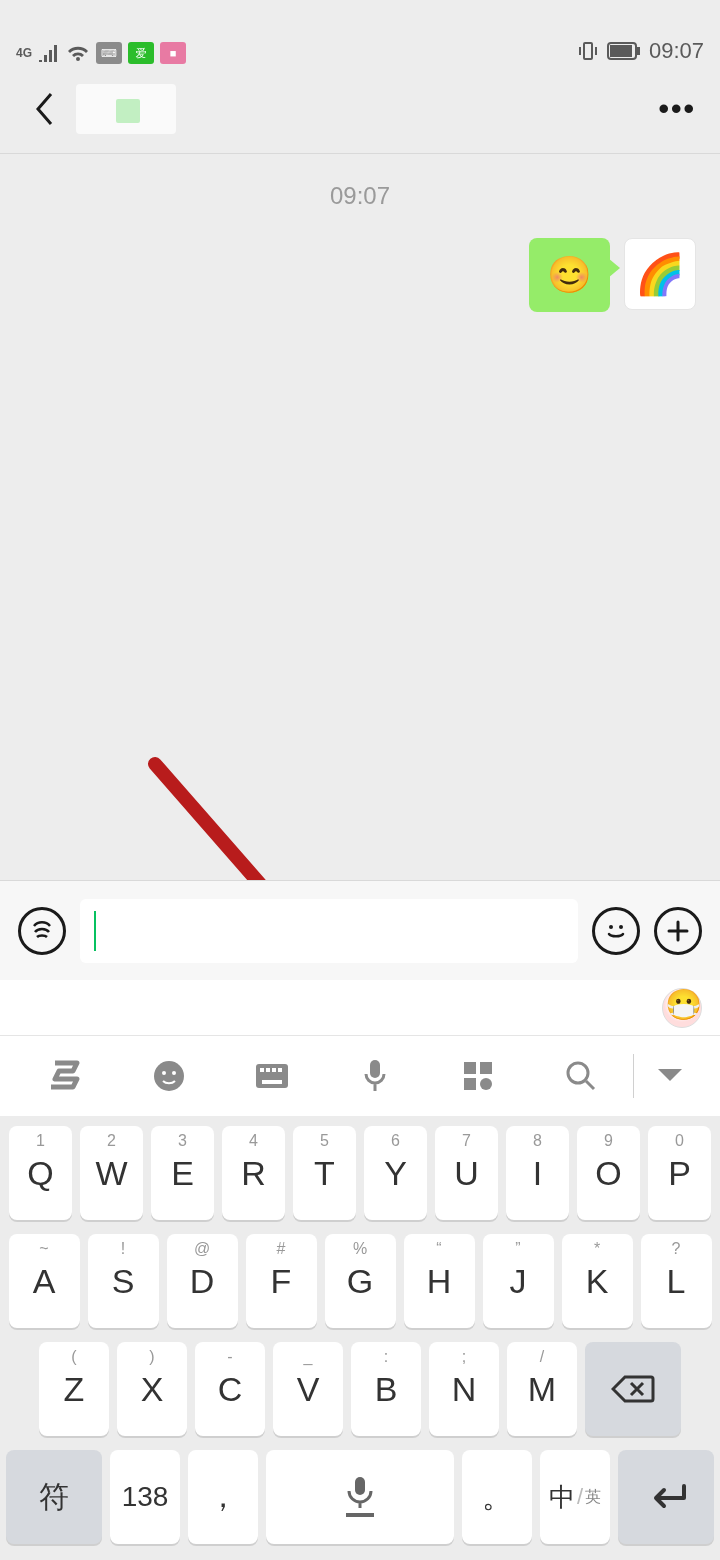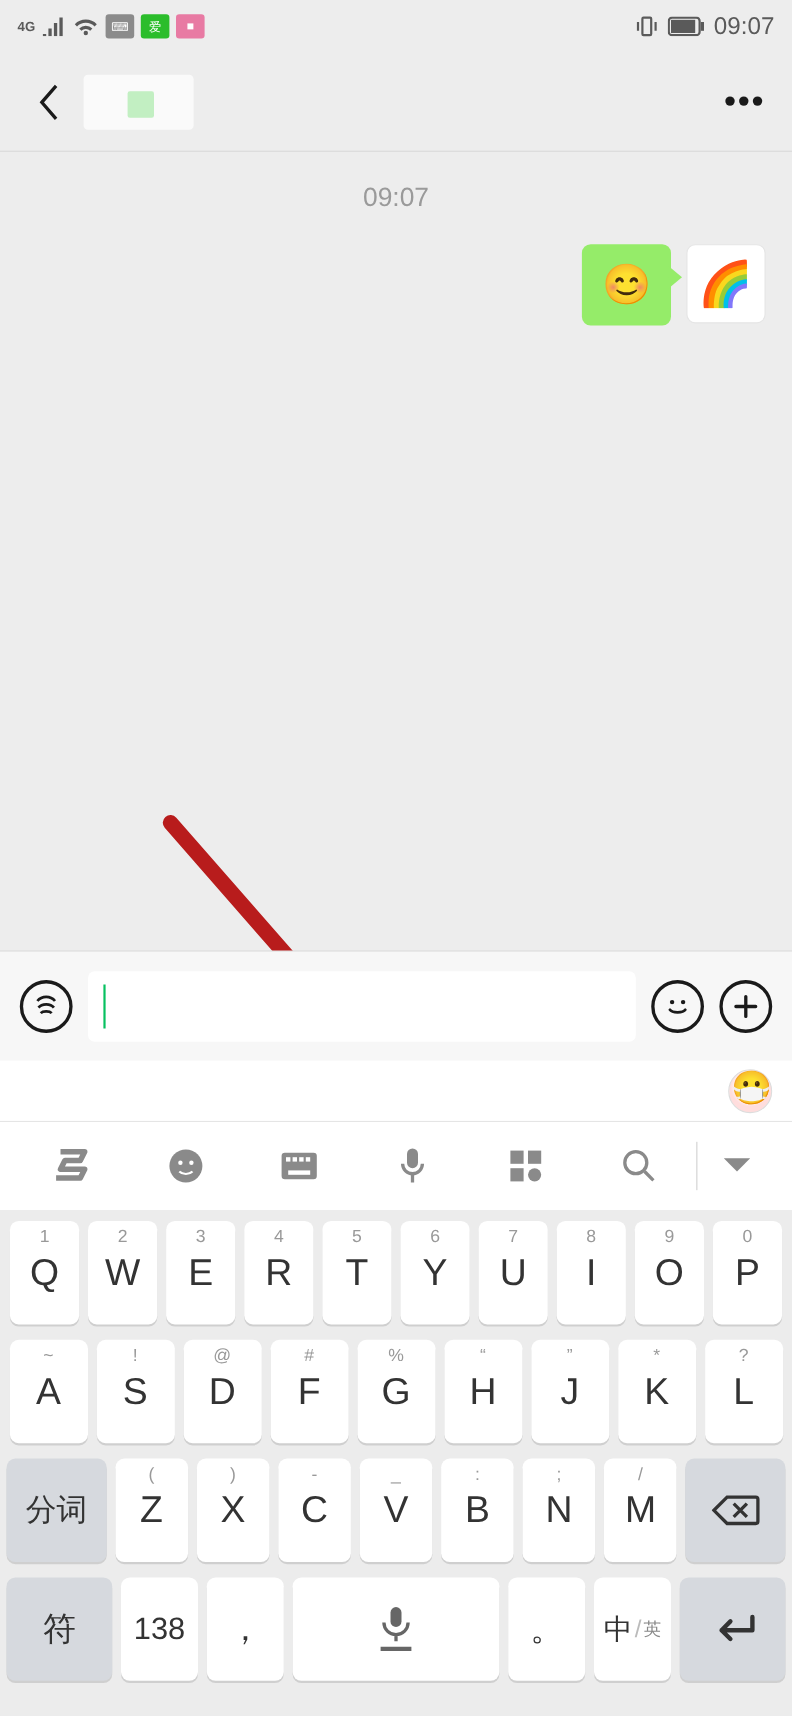--- a/index.html
+++ b/index.html
@@ -1,19 +1,19 @@
 <!DOCTYPE html>
 <html><head>
 <meta charset="utf-8">
 <style>
   * { box-sizing: border-box; margin: 0; padding: 0; font-family: -apple-system, "Helvetica Neue", Arial, sans-serif; }
   html, body { width: 720px; height: 1560px; background: #ededed; overflow: hidden; }
   
   
-  .status-bar { height: 48px; display: flex; justify-content: space-between; align-items: center; padding: 0 16px; color: #5a5a5a; font-size: 22px; }
+  .status-bar { height: 48px; display: flex; justify-content: space-between; align-items: flex-end; padding: 0 16px; color: #5a5a5a; font-size: 22px; margin-top: 16px; }
   .status-left { display: flex; align-items: center; gap: 6px; }
   .status-right { display: flex; align-items: center; gap: 8px; }
   .sig-4g { font-size: 12px; font-weight: bold; }
   .icon-box { width: 26px; height: 22px; border-radius: 3px; display: flex; align-items: center; justify-content: center; font-size: 11px; color: white; }
   .icon-box.gray { background: #8b8b8b; }
   .icon-box.green { background: #2bbd2b; }
   .icon-box.pink { background: #e87aa3; }
   
   
   .header { height: 90px; display: flex; align-items: center; justify-content: space-between; padding: 0 24px; border-bottom: 1px solid #d9d9d9; }
@@ -279,23 +279,20 @@
       <div class="key key-w9">
         <span class="key-sub">*</span>
         <span class="key-main">K</span>
       </div>
       <div class="key key-w9">
         <span class="key-sub">?</span>
         <span class="key-main">L</span>
       </div>
     </div>
   <div class="kb-row" id="kb-row3">
-      <div class="key key-func">
-        <span class="key-main" style="font-size:28px">分词</span>
-      </div>
       <div class="key key-w7">
         <span class="key-sub">(</span>
         <span class="key-main">Z</span>
       </div>
       <div class="key key-w7">
         <span class="key-sub">)</span>
         <span class="key-main">X</span>
       </div>
       <div class="key key-w7">
         <span class="key-sub">-</span>

